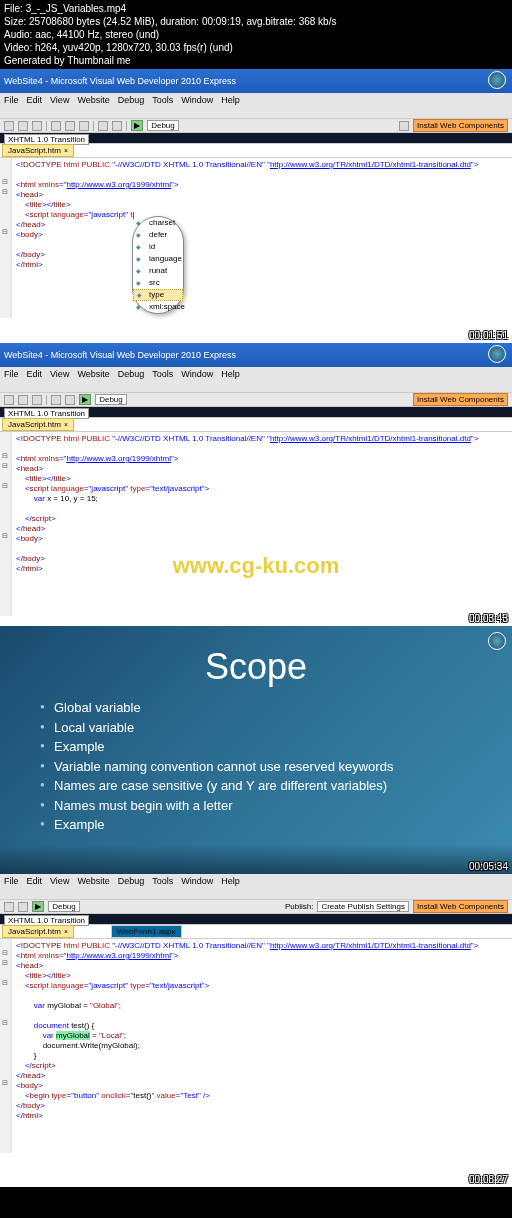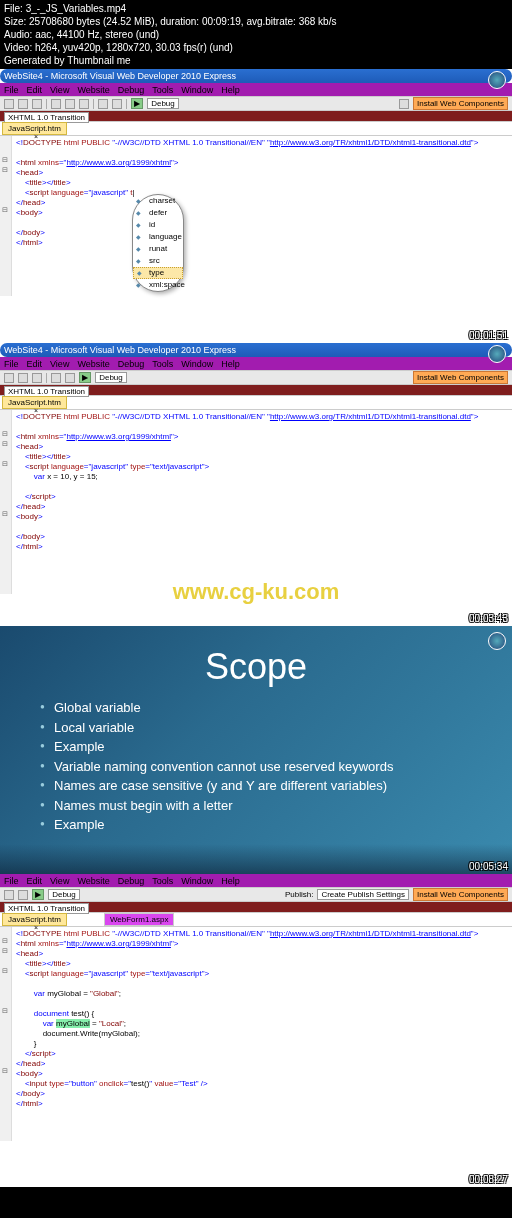--- a/index.html
+++ b/index.html
@@ -1,32 +1,32 @@
 <!DOCTYPE html>
 <html><head>
 <meta charset="utf-8">
 <style>
 * { margin: 0; padding: 0; box-sizing: border-box; font-family: Arial, sans-serif; }
 body { width: 512px; background: #000; }
 .meta-info { background: #000; color: #fff; font-size: 10px; padding: 2px 4px; line-height: 1.3; }
 .meta-info div { white-space: nowrap; }
 
 .ide-section { background: #fff; position: relative; }
-.ide-titlebar { background: linear-gradient(#2a6fd1, #1e5bb8); color: #fff; font-size: 9px; padding: 2px 4px; height: 14px; display: flex; align-items: center; border-radius: 7px; }
-.ide-menubar { background: #a21caf; font-size: 9px; padding: 2px 4px; border-bottom: 1px solid #ccc; height: 14px; display: flex; gap: 8px; }
+.ide-titlebar { background: linear-gradient(#2a6fd1, #1e5bb8); color: #fff; font-size: 9px; padding: 2px 4px; height: 24px; display: flex; align-items: center; }
+.ide-menubar { background: #e5e5e5; font-size: 9px; padding: 2px 4px; border-bottom: 1px solid #ccc; height: 26px; display: flex; gap: 8px; }
 .ide-toolbar { background: #e8e8e8; padding: 2px 4px; border-bottom: 1px solid #ccc; height: 14px; display: flex; align-items: center; gap: 4px; font-size: 8px; }
 .toolbar-icon { width: 10px; height: 10px; background: #ddd; border: 1px solid #999; display: inline-block; }
 .toolbar-sep { width: 1px; height: 10px; background: #aaa; }
 .toolbar-dropdown { background: #fff; border: 1px solid #999; padding: 0 3px; font-size: 8px; height: 11px; display: inline-flex; align-items: center; }
 .toolbar-btn-green { background: #8c8; border: 1px solid #696; padding: 0 2px; }
 .toolbar-btn-orange { background: #fa5; border: 1px solid #c73; padding: 1px 3px; font-size: 8px; }
-.xhtml-bar { background: #7f1d1d; font-size: 8px; padding: 1px 4px; border-bottom: 1px solid #ccc; height: 11px; }
+.xhtml-bar { background: #0f172a; font-size: 8px; padding: 1px 4px; border-bottom: 1px solid #ccc; height: 11px; }
 .file-tabs { background: #fff; border-bottom: 1px solid #ccc; height: 14px; display: flex; }
-.file-tab { background: #ffe89b; border: 1px solid #d4b840; padding: 1px 5px; font-size: 8px; margin-left: 2px; display: flex; align-items: center; flex-direction: column; }
-.file-tab.inactive { background: #d946ef; border-color: #ccc; margin-left: 37px; }
+.file-tab { background: #ffe89b; border: 1px solid #d4b840; padding: 1px 5px; font-size: 8px; margin-left: 2px; display: flex; align-items: center; }
+.file-tab.inactive { background: #0369a1; border-color: #ccc; margin-left: 37px; }
 .tab-close { margin-left: 3px; font-size: 7px; }
 
 .code-area { display: flex; background: #fff; font-family: 'Consolas', monospace; font-size: 8px; }
 .gutter { width: 12px; background: #f0f0f0; border-right: 1px solid #ddd; }
 .gutter-line { height: 10px; position: relative; }
 .gutter-line.minus::before { content: '⊟'; font-size: 7px; color: #666; position: absolute; left: 2px; }
 .code-content { flex: 1; padding: 2px 4px; line-height: 10px; position: relative; }
 .code-line { height: 10px; white-space: pre; }
 .c-blue { color: #0000ff; }
 .c-red { color: #a31515; }
@@ -217,21 +217,21 @@
       <div class="code-line">        <span class="c-blue">var</span> x = 10, y = 15;</div>
       <div class="code-line"></div>
       <div class="code-line">    <span class="c-blue">&lt;/</span><span class="c-brown">script</span><span class="c-blue">&gt;</span></div>
       <div class="code-line"><span class="c-blue">&lt;/</span><span class="c-brown">head</span><span class="c-blue">&gt;</span></div>
       <div class="code-line"><span class="c-blue">&lt;</span><span class="c-brown">body</span><span class="c-blue">&gt;</span></div>
       <div class="code-line"></div>
       <div class="code-line"><span class="c-blue">&lt;/</span><span class="c-brown">body</span><span class="c-blue">&gt;</span></div>
       <div class="code-line"><span class="c-blue">&lt;/</span><span class="c-brown">html</span><span class="c-blue">&gt;</span></div>
     </div>
   </div>
-  <div class="watermark" style="top:236px;">www.cg-ku.com</div>
+  <div class="watermark" style="top:210px;">www.cg-ku.com</div>
   <div class="timestamp">00:03:43</div>
 </div>
 
 <div class="slide-section section3">
   <div class="avatar-badge" style="top:6px;"></div>
   <div class="slide-title">Scope</div>
   <ul class="slide-list">
     <li>Global variable</li>
     <li>Local variable</li>
     <li>Example</li>
@@ -308,19 +308,19 @@
       <div class="code-line"></div>
       <div class="code-line">        <span class="c-blue">var</span> myGlobal = <span class="c-brown">"Global"</span>;</div>
       <div class="code-line"></div>
       <div class="code-line">        <span class="c-blue">document</span> test() {</div>
       <div class="code-line">            <span class="c-blue">var</span> <span class="hl-yellow">myGlobal</span> = <span class="c-brown">"Local"</span>;</div>
       <div class="code-line">            document.Write(myGlobal);</div>
       <div class="code-line">        }</div>
       <div class="code-line">    <span class="c-blue">&lt;/</span><span class="c-brown">script</span><span class="c-blue">&gt;</span></div>
       <div class="code-line"><span class="c-blue">&lt;/</span><span class="c-brown">head</span><span class="c-blue">&gt;</span></div>
       <div class="code-line"><span class="c-blue">&lt;</span><span class="c-brown">body</span><span class="c-blue">&gt;</span></div>
-      <div class="code-line">    <span class="c-blue">&lt;</span><span class="c-brown">input</span> <span class="c-red">type</span><span class="c-blue">="button"</span> <span class="c-red">onclick</span><span class="c-blue">="</span>test()<span class="c-blue">"</span> <span class="c-red">value</span><span class="c-blue">="Test" /&gt;</span></div>
+      <div class="code-line">    <span class="c-blue">&lt;</span><span class="c-brown">begin</span> <span class="c-red">type</span><span class="c-blue">="button"</span> <span class="c-red">onclick</span><span class="c-blue">="</span>test()<span class="c-blue">"</span> <span class="c-red">value</span><span class="c-blue">="Test" /&gt;</span></div>
       <div class="code-line"><span class="c-blue">&lt;/</span><span class="c-brown">body</span><span class="c-blue">&gt;</span></div>
       <div class="code-line"><span class="c-blue">&lt;/</span><span class="c-brown">html</span><span class="c-blue">&gt;</span></div>
     </div>
   </div>
   <div class="timestamp">00:08:27</div>
 </div>
 
 </body></html>

